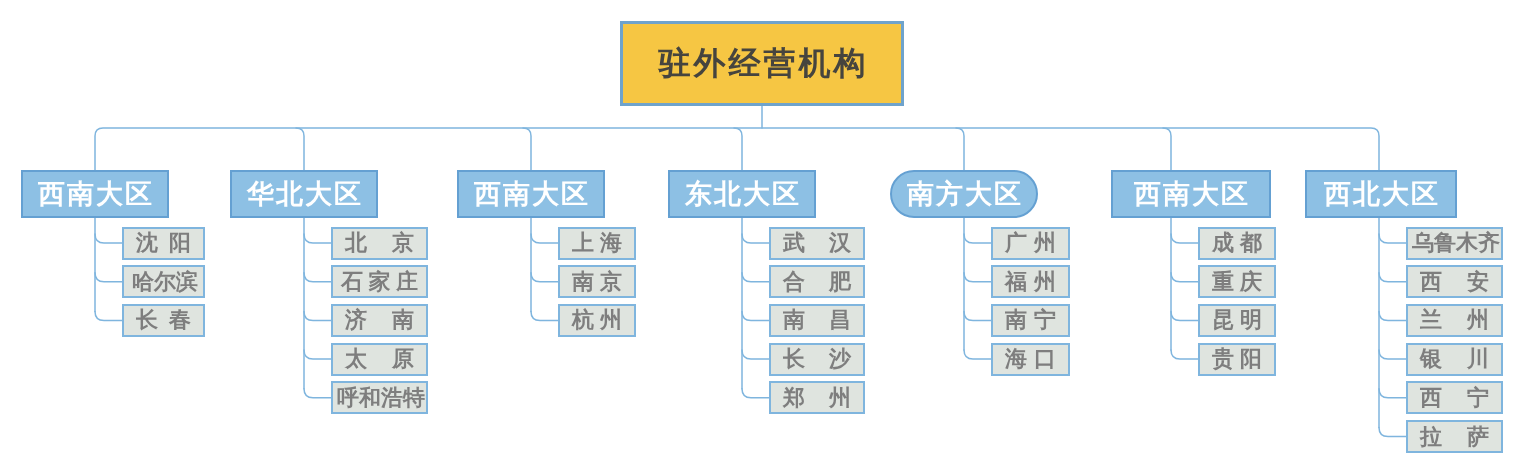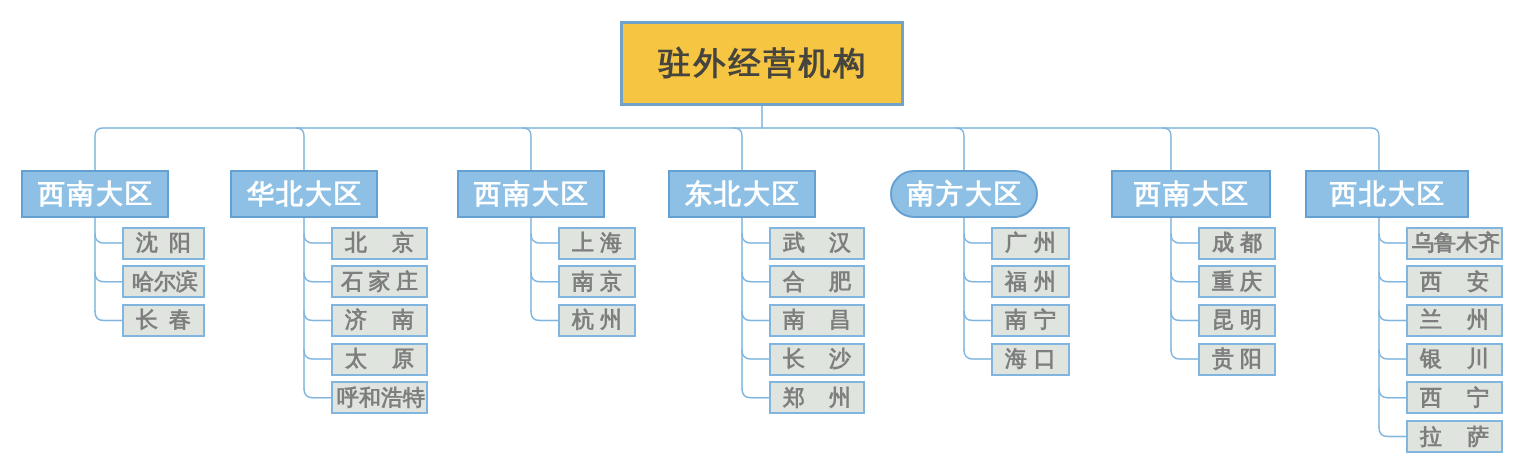--- a/index.html
+++ b/index.html
@@ -198,21 +198,21 @@
       <span>庆</span>
     </div>
     <div class="node city-node" style="left: 1198px; top: 303.9px; width: 78px; height: 33px; padding: 0px 12px;">
       <span>昆</span>
       <span>明</span>
     </div>
     <div class="node city-node" style="left: 1198px; top: 342.6px; width: 78px; height: 33px; padding: 0px 12px;">
       <span>贵</span>
       <span>阳</span>
     </div>
-    <div class="node region-node" style="left: 1305px; top: 170px; width: 164px; height: 48px;">西北大区</div>
+    <div class="node region-node" style="left: 1305px; top: 170px; width: 152px; height: 48px;">西北大区</div>
     <div class="node city-node" style="left: 1406px; top: 226.5px; width: 97px; height: 33px; padding: 0px 4px;">
       <span>乌</span>
       <span>鲁</span>
       <span>木</span>
       <span>齐</span>
     </div>
     <div class="node city-node" style="left: 1406px; top: 265.2px; width: 97px; height: 33px; padding: 0px 12px;">
       <span>西</span>
       <span>安</span>
     </div>

